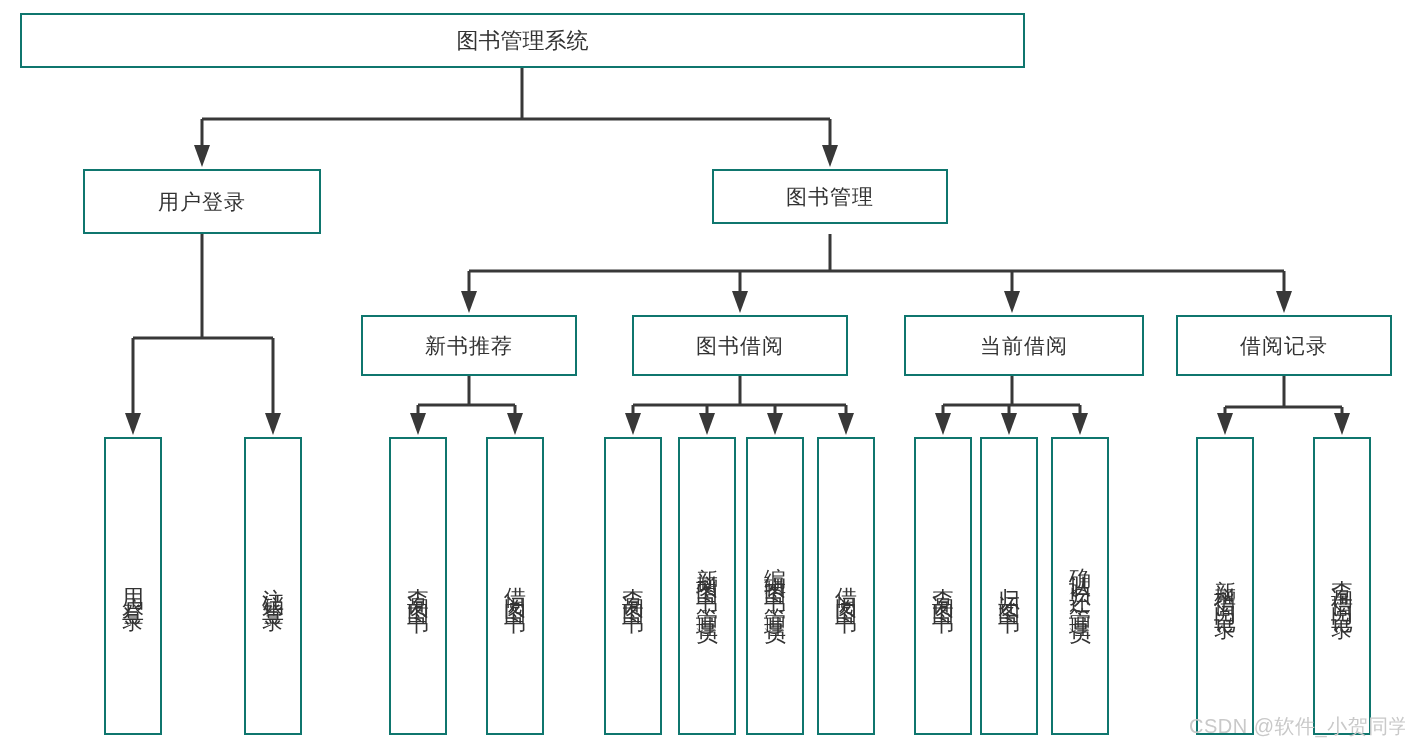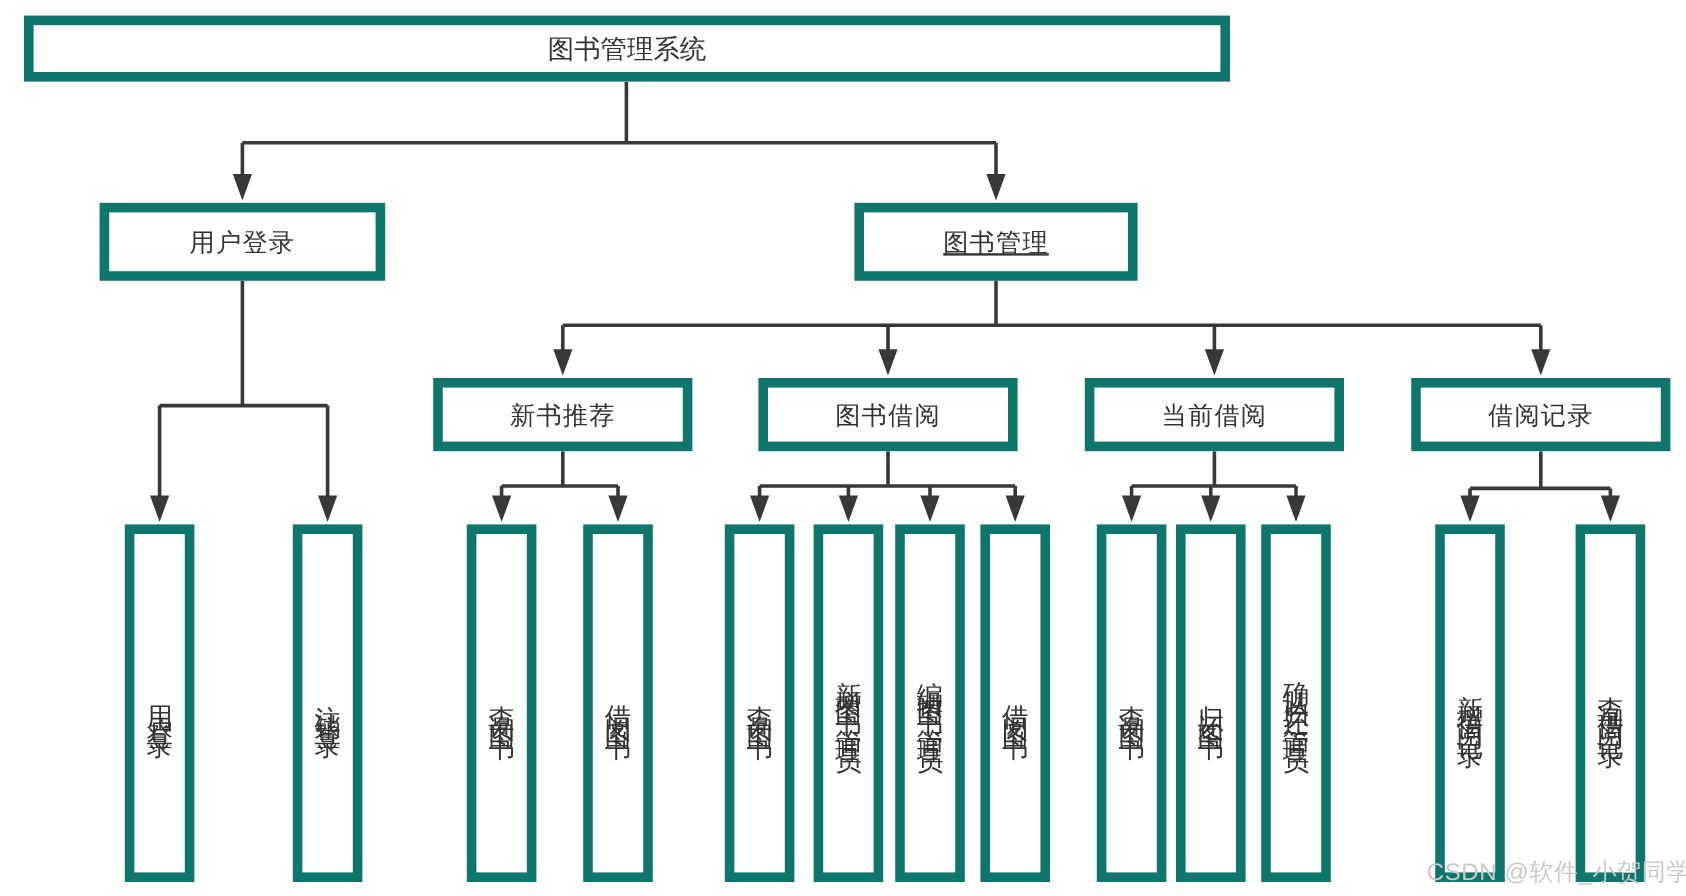--- a/index.html
+++ b/index.html
@@ -13,21 +13,21 @@
   }
   #connectors {
     position: absolute;
     left: 0; top: 0;
     width: 1405px; height: 747px;
     pointer-events: none;
   }
   .node {
     position: absolute;
     box-sizing: border-box;
-    border: 8px solid #0f766e;
+    border: 2px solid #0f766e;
     background: #ffffff;
     color: #333333;
     display: flex;
     align-items: center;
     justify-content: center;
     text-align: center;
   }
   .hnode { font-size: 21px; letter-spacing: 1px; }
   .root  { font-size: 22px; }
   .leaf  { }
@@ -88,25 +88,25 @@
     <polygon class="arrow" points="1080,435 1072,413 1088,413"></polygon>
 
     <path class="cline" d="M1284,376 V407 M1225,407 H1342 M1225,407 V416 M1342,407 V416"></path>
     <polygon class="arrow" points="1225,435 1217,413 1233,413"></polygon>
     <polygon class="arrow" points="1342,435 1334,413 1350,413"></polygon>
   </svg>
 
   <div class="node root" style="left:20px; top:13px; width:1005px; height:55px;">图书管理系统</div>
 
   <div class="node hnode" style="left:83px; top:169px; width:238px; height:65px;">用户登录</div>
-  <div class="node hnode" style="left:712px; top:169px; width:236px; height:65px;text-decoration:underline;">图书管理</div>
+  <div class="node hnode" style="left:712px; top:169px; width:236px; height:55px;">图书管理</div>
 
   <div class="node hnode" style="left:632px; top:315px; width:216px; height:61px;">图书借阅</div>
   <div class="node hnode" style="left:361px; top:315px; width:216px; height:61px;">新书推荐</div>
-  <div class="node hnode" style="left:904px; top:315px; width:216px; height:61px;">当前借阅</div>
+  <div class="node hnode" style="left:904px; top:315px; width:240px; height:61px;">当前借阅</div>
   <div class="node hnode" style="left:1176px; top:315px; width:216px; height:61px;">借阅记录</div>
 
   <div class="node leaf" style="left:104px; top:437px; width:58px; height:298px;">
     <span class="vtext">用户登录</span>
   </div>
   <div class="node leaf" style="left:244px; top:437px; width:58px; height:298px;">
     <span class="vtext">注销登录</span>
   </div>
 
   <div class="node leaf" style="left:389px; top:437px; width:58px; height:298px;">

